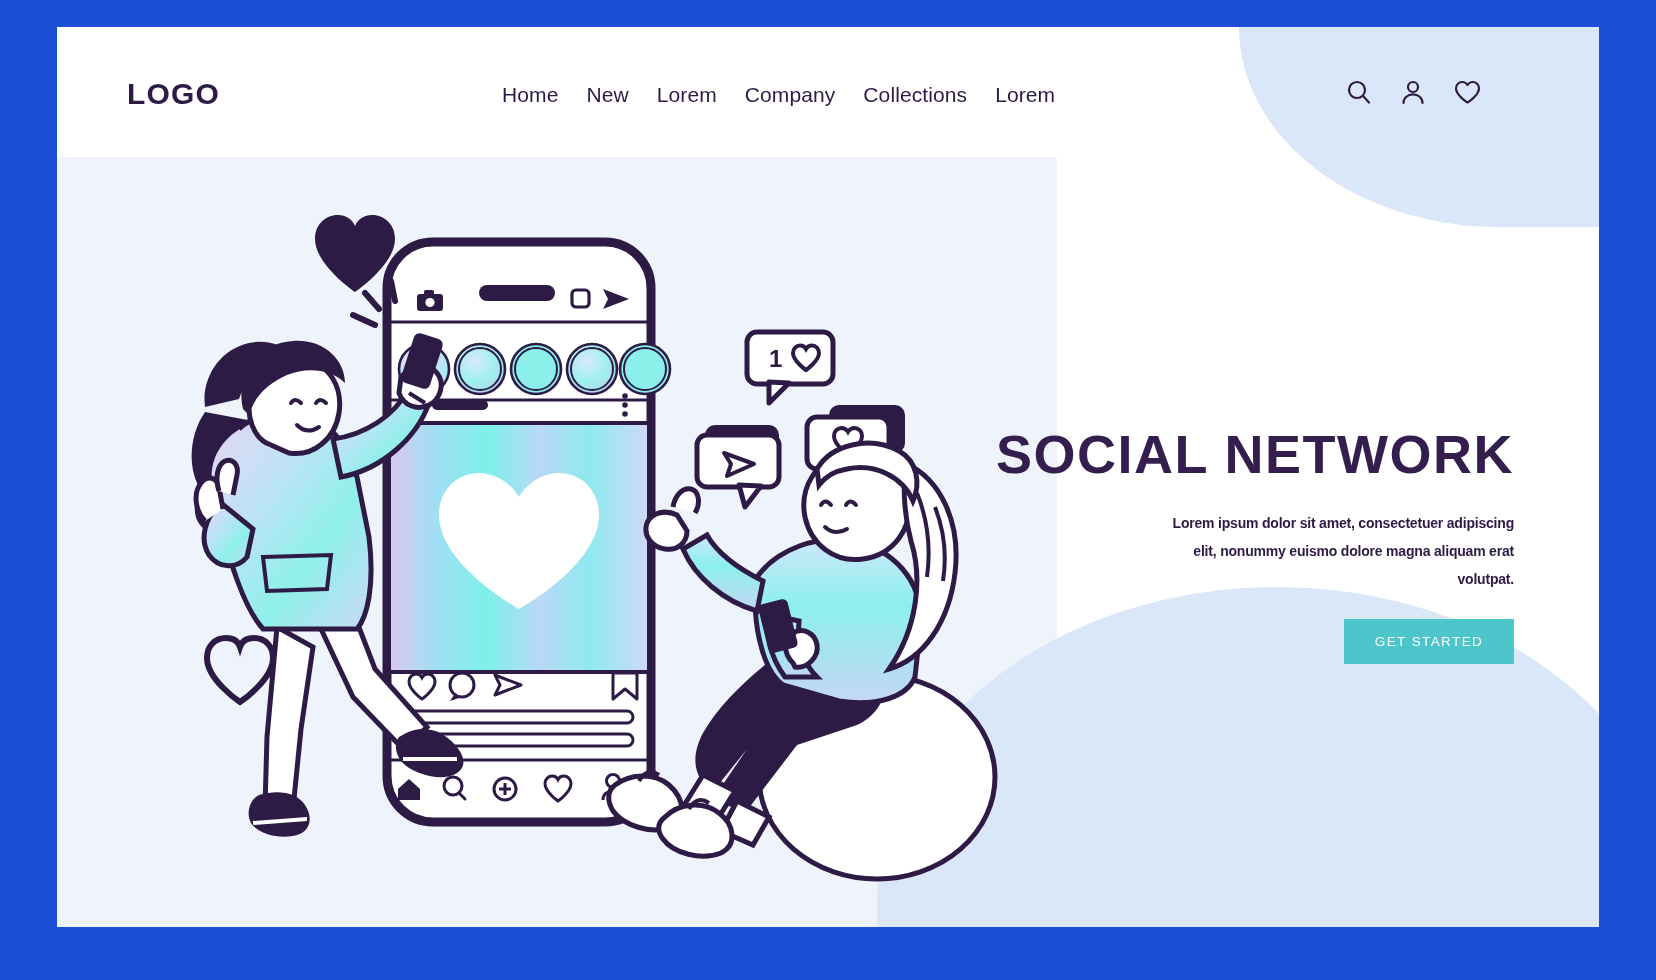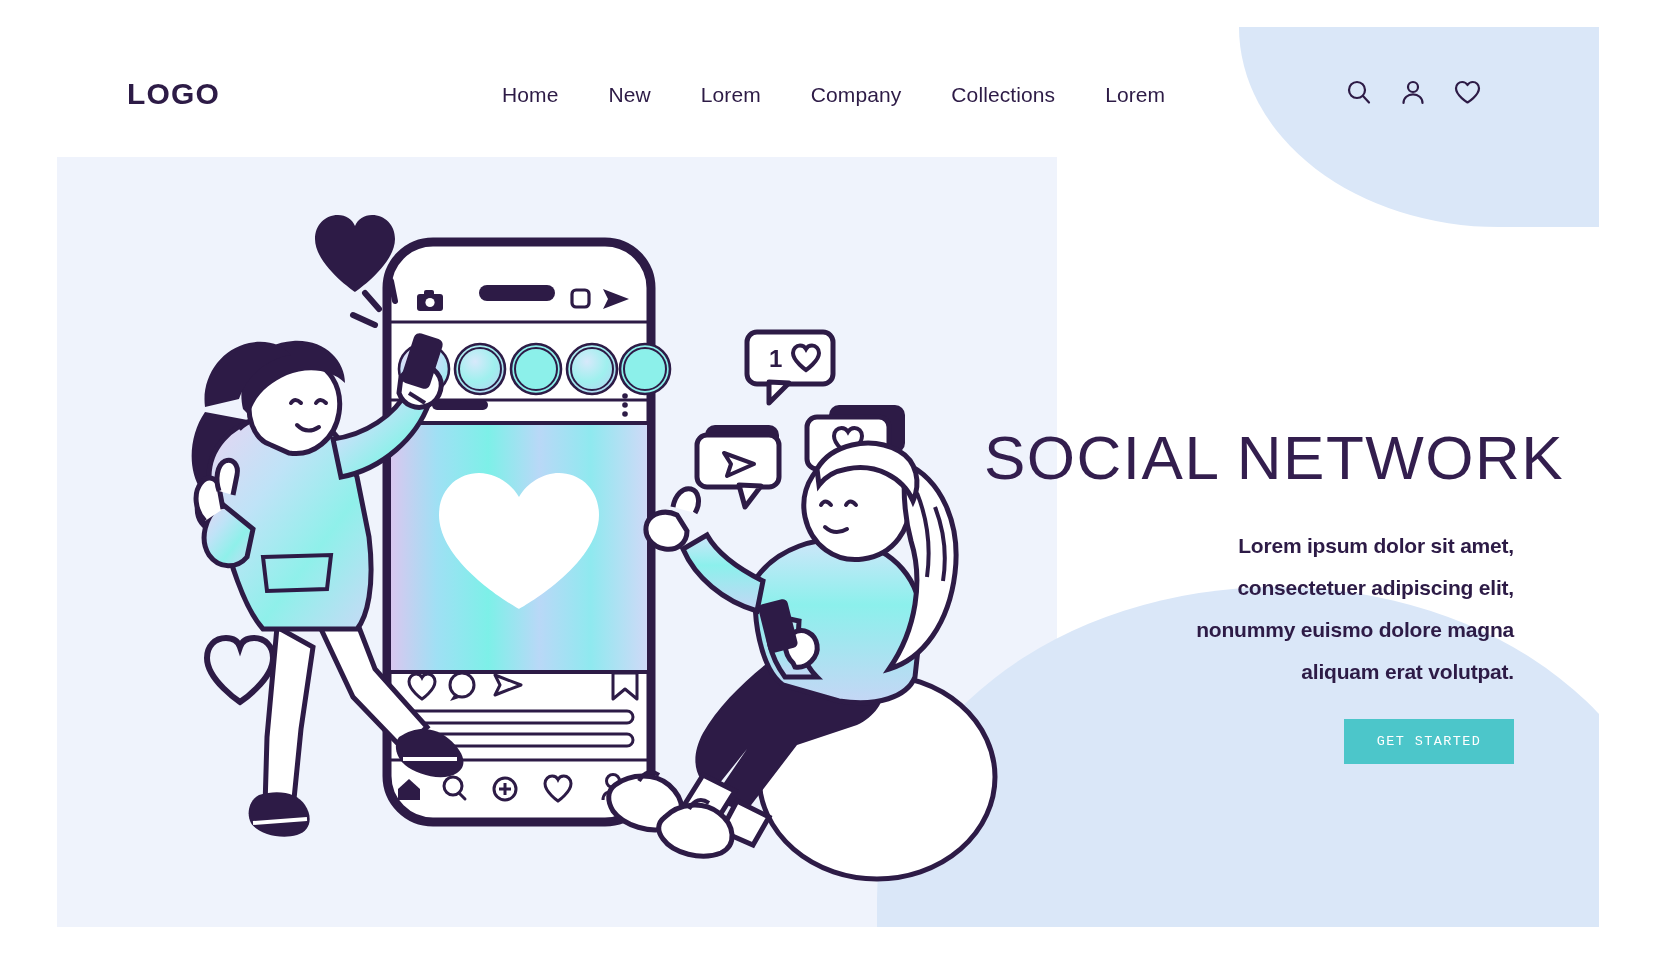--- a/index.html
+++ b/index.html
@@ -2,21 +2,21 @@
 <html><head>
 <meta charset="utf-8">
 <style>
   * { box-sizing: border-box; margin: 0; padding: 0; }
   html, body { width: 1656px; height: 980px; overflow: hidden; }
   body {
     font-family: "Liberation Sans", sans-serif;
     background: #c6dcf2;
     position: relative;
   }
-  #page { position: absolute; inset: 0; background: #ffffff; }
+  #page { position: absolute; inset: 0; background: #1d4ed8; }
 
   
   .card {
     position: absolute;
     left: 57px; top: 27px;
     width: 1542px; height: 900px;
     background: #ffffff;
     overflow: hidden;
   }
   
@@ -50,21 +50,21 @@
     z-index: 40;
   }
   .logo {
     position: absolute; left: 70px; top: 50px;
     font-size: 30px; font-weight: bold;
     letter-spacing: 1.2px;
     color: #2d1b46;
   }
   .nav {
     position: absolute; left: 445px; top: 56px;
-    display: flex; gap: 50px; align-items: baseline;
+    display: flex; gap: 28px; align-items: baseline;
   }
   .nav a {
     font-size: 21px; color: #2d1b46;
     text-decoration: none;
     letter-spacing: .1px;
   }
   .icons {
     position: absolute; right: 118px; top: 52px;
     display: flex; gap: 28px; align-items: center;
   }
@@ -72,50 +72,50 @@
 
   
   .hero {
     position: absolute;
     right: 85px; top: 400px;
     width: 530px;
     text-align: right;
     z-index: 30;
   }
   .hero h1 {
-    font-size: 62px;
-    font-weight: 400;
+    font-size: 54px;
+    font-weight: 700;
     letter-spacing: 1.5px;
     color: #331e4e;
     line-height: 1;
-    margin-bottom: 36px;
+    margin-bottom: 28px;
     white-space: nowrap;
   }
   .hero p {
-    font-size: 21px;
+    font-size: 14px;
     font-weight: bold;
     color: #2d1b46;
     line-height: 2.0;
     letter-spacing: -.2px;
     margin-left: auto;
     width: 358px;
   }
   .cta {
     margin-top: 26px;
     display: inline-block;
     background: #4cc6ca;
     color: #ffffff;
     border: none;
     font-size: 13.5px;
     letter-spacing: 1.4px;
     padding: 15px 0;
     width: 170px;
     text-align: center;
     cursor: pointer;
-    font-family: Liberation Mono, monospace;
+    font-family: Liberation Sans, sans-serif;
   }
 
   
   .illus { position: absolute; left: 60px; top: 150px; width: 930px; height: 720px; z-index: 20; }
   .illus svg { display:block; }
 </style>
 </head>
 <body>
 
 <div id="page">

